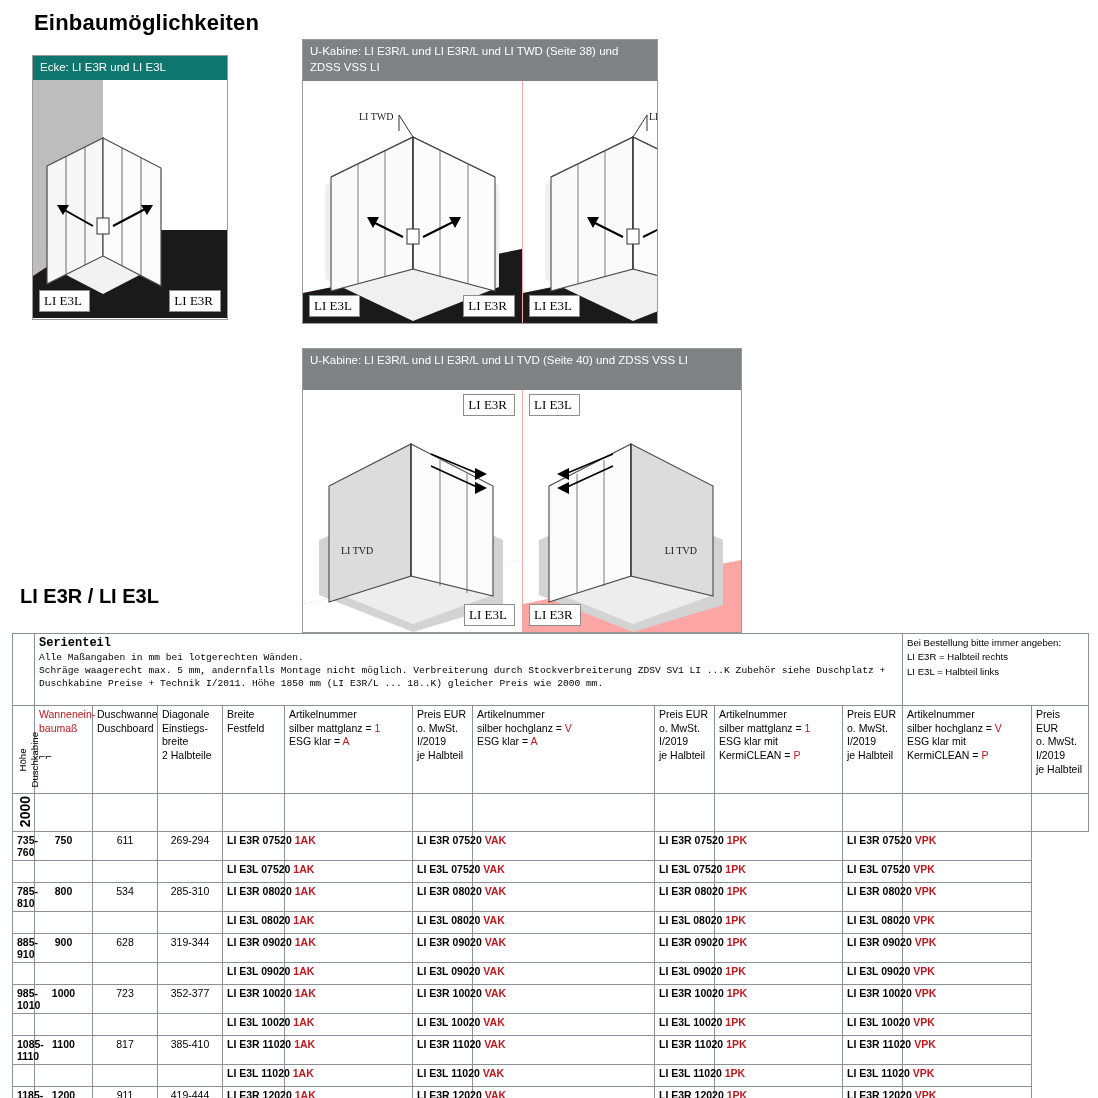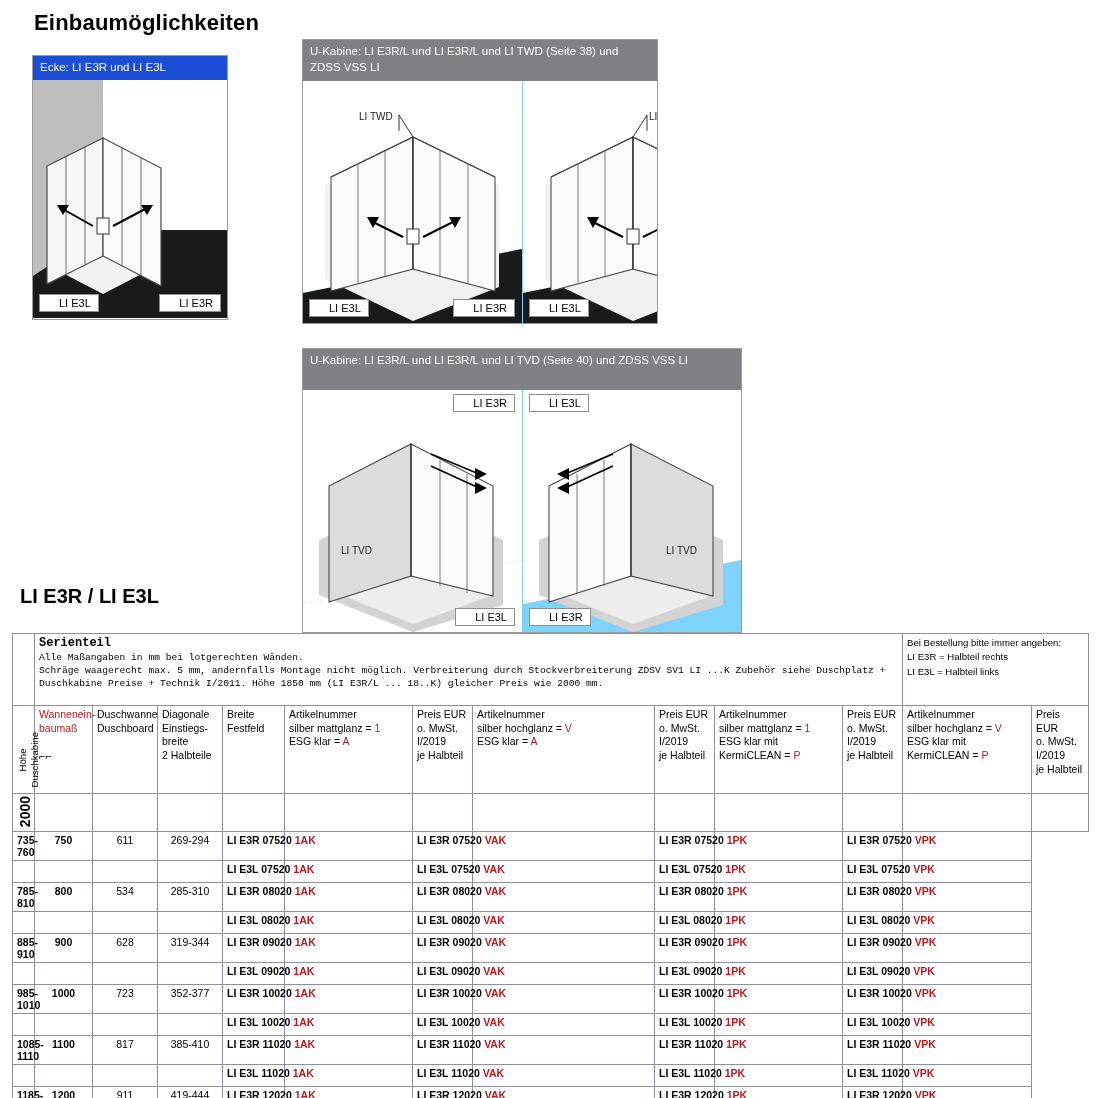--- a/index.html
+++ b/index.html
@@ -19,27 +19,27 @@
     font-size:22px; font-weight:bold; margin:0;
     letter-spacing:0.2px;
   }
 
   
   .panel { position:absolute; border:1px solid #9a9a9a; background:#ffffff; }
   .panel-head {
     background:#7f8184; color:#ffffff;
     font-size:11.5px; padding:4px 7px 4px 7px; line-height:1.35;
   }
-  .panel-head.dark { background:#1d4ed8; }
-
-  .stage { position:relative; background:#7dd3fc; overflow:hidden; }
+  .panel-head.dark { background:#0f766e; }
+
+  .stage { position:relative; background:#fca5a5; overflow:hidden;font-family:Liberation Serif, serif; }
 
   .floorlabel {
     position:absolute; background:#ffffff; border:1px solid #8d8d8d;
-    font-size:11px; padding:2px 7px 2px 19px; white-space:nowrap;
+    font-size:13px; padding:2px 7px 2px 4px; white-space:nowrap;
   }
   .innerlabel {
     position:absolute; font-size:10px; color:#1a1a1a; white-space:nowrap;
   }
 
   
   h2.sec-title {
     position:absolute; left:20px; top:585px;
     font-size:20px; font-weight:bold; margin:0;
   }

